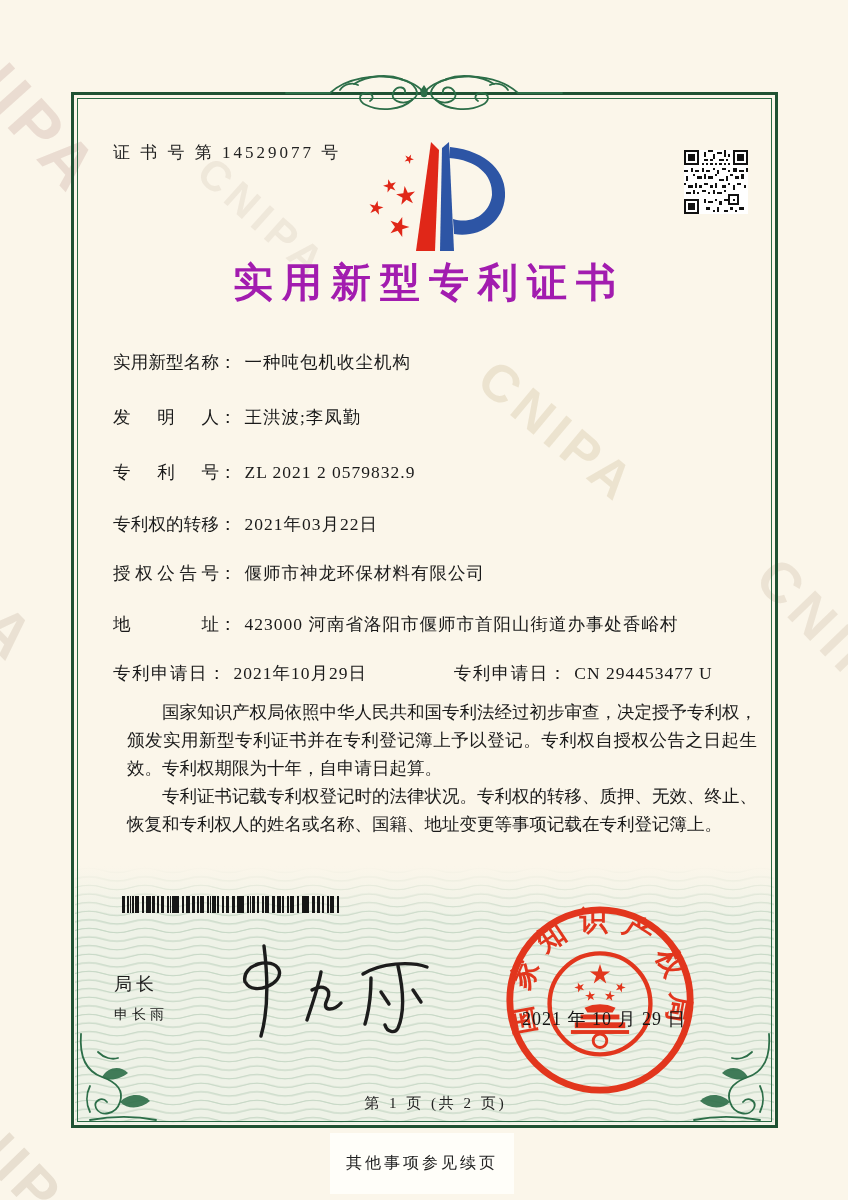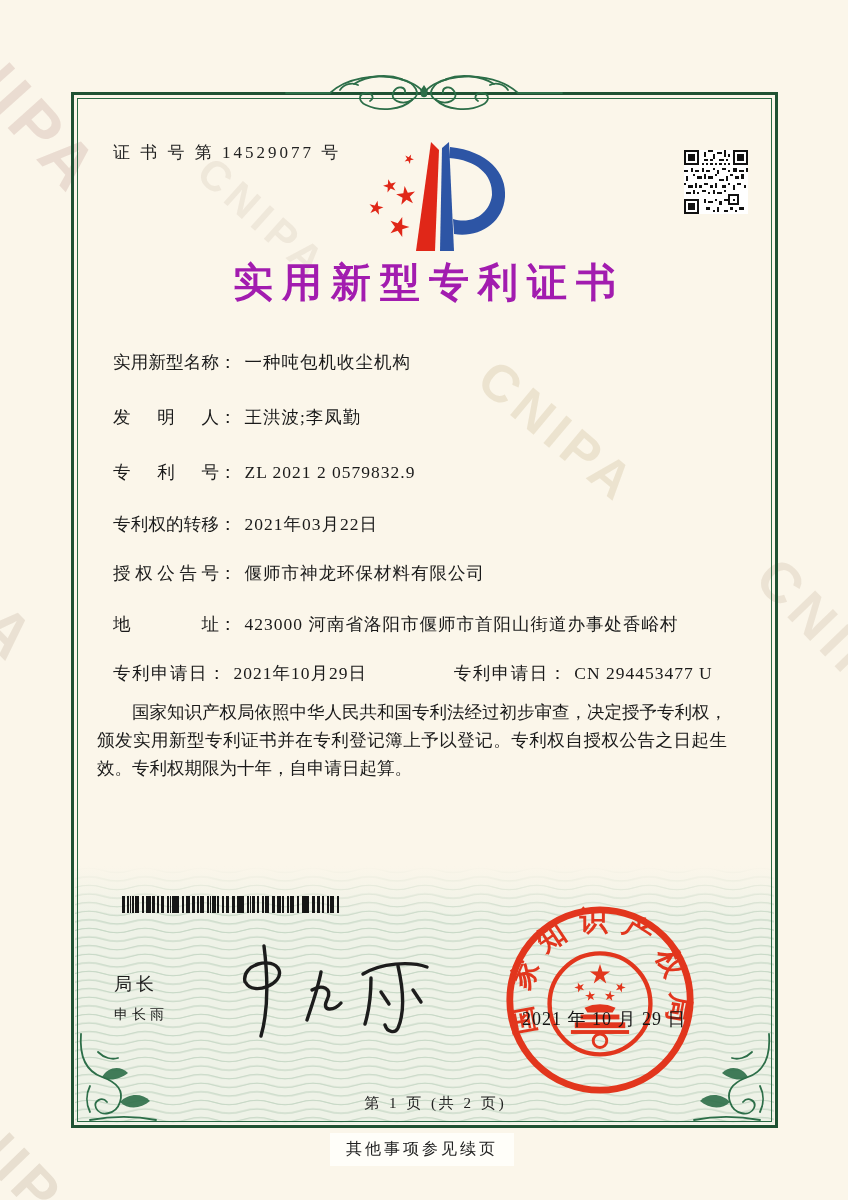--- a/index.html
+++ b/index.html
@@ -36,21 +36,21 @@
   }
   .frow{position:absolute;left:113px;font-size:17.5px;color:#1a1a1a;z-index:3;white-space:nowrap;}
   .flabel{
     display:inline-block;width:106px;text-align:justify;text-align-last:justify;
     vertical-align:bottom;
   }
   .fcolon{margin-right:8px;}
   .fvalue{letter-spacing:1px;}
   .authlab{letter-spacing:1.5px;}
   .paras{
-    position:absolute;left:97px;top:698px;width:630px;z-index:3;
+    position:absolute;left:127px;top:698px;width:630px;z-index:3;
     font-size:17.5px;line-height:28px;text-align:justify;color:#1a1a1a;
   }
   .paras p{margin:0;text-indent:2em;}
   .barcode{
     position:absolute;left:122px;top:896px;width:218px;height:17px;z-index:3;
     background:
       repeating-linear-gradient(90deg,#161616 0 2px,transparent 2px 5px),
       repeating-linear-gradient(90deg,#161616 0 1px,transparent 1px 8px),
       repeating-linear-gradient(90deg,#161616 0 3px,transparent 3px 13px);
   }
@@ -61,21 +61,21 @@
   .sealdate{
     position:absolute;left:522px;top:1007px;font-size:18px;letter-spacing:1px;
     color:#151515;z-index:5;white-space:nowrap;
   }
   .pagefoot{
     position:absolute;left:71px;top:1094px;width:729px;text-align:center;
     font-size:15px;letter-spacing:3px;color:#222;z-index:3;
   }
   .contbox{
     position:absolute;left:330px;top:1133px;background:#fffef9;
-    padding:6px 16px;font-size:16px;letter-spacing:3px;color:#222;z-index:3;
+    padding:20px 16px;font-size:16px;letter-spacing:3px;color:#222;z-index:3;
   }
   .logo{position:absolute;left:345px;top:139px;z-index:3;}
   .qr{position:absolute;left:684px;top:150px;z-index:3;}
   .flourish-top{position:absolute;left:284px;top:70px;z-index:3;}
   .corner-br{position:absolute;left:690px;top:1032px;z-index:3;}
   .corner-bl{position:absolute;left:76px;top:1032px;z-index:3;transform:scaleX(-1);}
 </style>
 </head>
 <body>
 
@@ -220,20 +220,21 @@
 </div>
 
 <div class="frow" style="top:661px">
   <span class="authlab">专利申请日</span><span class="fcolon">：</span><span class="fvalue">2021年10月29日</span>
   <span style="display:inline-block;width:78px;"></span>
   <span class="authlab">专利申请日</span><span class="fcolon">：</span><span class="fvalue">CN 294453477 U</span>
 </div>
 
 <div class="paras">
   <p>国家知识产权局依照中华人民共和国专利法经过初步审查，决定授予专利权，颁发实用新型专利证书并在专利登记簿上予以登记。专利权自授权公告之日起生效。专利权期限为十年，自申请日起算。</p>
+  <p>专利证书记载专利权登记时的法律状况。专利权的转移、质押、无效、终止、恢复和专利权人的姓名或名称、国籍、地址变更等事项记载在专利登记簿上。</p>
 </div>
 
 <div class="barcode"></div>
 
 <div class="signoff-title">局长</div>
 <div class="signoff-name">申长雨</div>
 
 <svg class="sig" width="230" height="105" viewBox="0 0 230 105">
   <g stroke="#1c1c1c" fill="none" stroke-width="3.4" stroke-linecap="round" stroke-linejoin="round">
     <path d="M30,46 C26,28 58,20 64,34 C69,48 38,60 31,47"></path>

